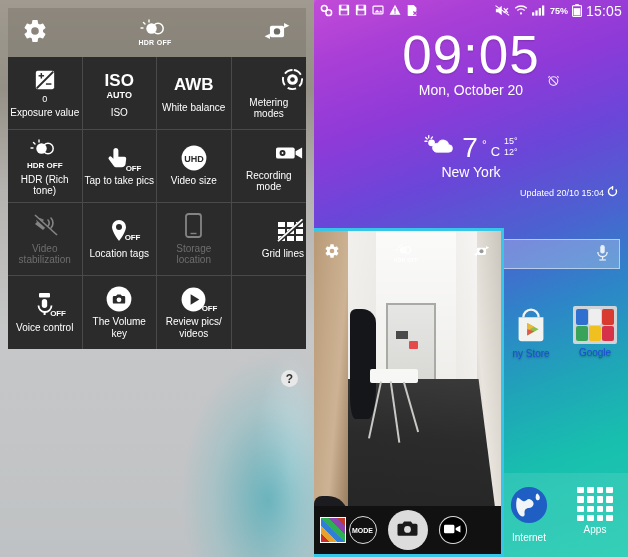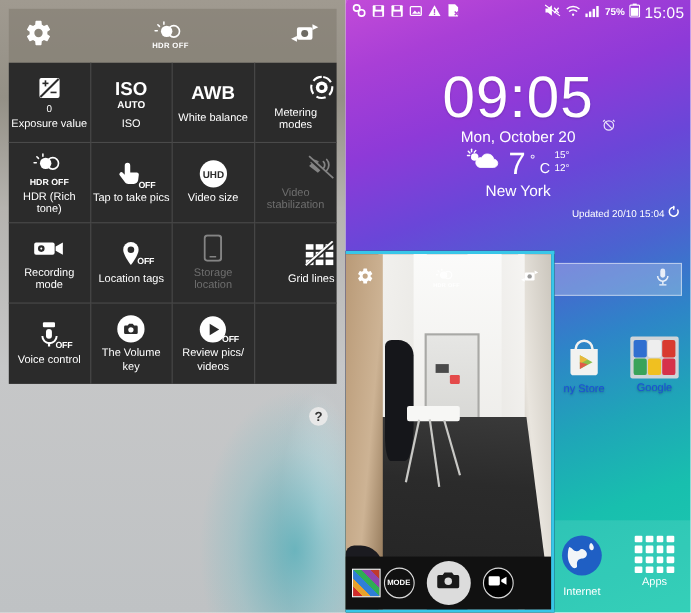--- a/index.html
+++ b/index.html
@@ -73,21 +73,21 @@
   .statusbar {
     position:absolute; top:0; left:0; right:0; height:22px;
     display:flex; align-items:center; padding:0 6px;
     color:#fff; font-size:11px;
   }
   .sb-left { display:flex; align-items:center; gap:5px; }
   .sb-right { margin-left:auto; display:flex; align-items:center; gap:4px; }
   .sb-batt-txt { font-size:9px; font-weight:bold; }
   .sb-clock { font-size:14px; letter-spacing:.2px; }
 
-  .clock-widget { position:absolute; top:26px; left:0; right:0; text-align:center; color:#fff;margin-top:34px; }
+  .clock-widget { position:absolute; top:26px; left:0; right:0; text-align:center; color:#fff; }
   .clock-time {
     font-family:"Liberation Sans", sans-serif; font-size:53px; font-weight:300;
     letter-spacing:1px; line-height:58px; text-shadow:0 1px 2px rgba(0,0,0,.18);
     display:inline-block; position:relative;
   }
   .clock-alarm { position:absolute; right:-20px; top:14px; opacity:.85; }
   .clock-date { font-size:14px; font-weight:300; margin-top:-2px; }
 
   .weather { position:absolute; top:133px; left:0; right:0; color:#fff; text-align:center; }
   .w-row { display:flex; align-items:center; justify-content:center; gap:4px; }
@@ -277,46 +277,46 @@
       <div class="cell">
         <div class="cell-icon">
           <svg width="26" height="26" viewBox="0 0 26 26">
               <circle cx="13" cy="13" r="12.4" fill="#fff"></circle>
             <text x="13" y="17" font-family="Liberation Sans, sans-serif" font-size="9" font-weight="bold" fill="#2b2b2b" text-anchor="middle">UHD</text>
             </svg>
         </div>
         <div class="cell-label">Video size</div>
       </div>
 
+      <div class="cell">
+        <div class="cell-icon">
+          <svg width="28" height="22" viewBox="0 0 30 22" fill="#fff">
+            <path d="M2 5h16a2 2 0 012 2v8a2 2 0 01-2 2H2a2 2 0 01-2-2V7a2 2 0 012-2z"></path>
+            <path d="M21 9l7-4v12l-7-4V9z"></path>
+            <circle cx="7" cy="11" r="3.2" fill="#2b2b2b"></circle>
+              <circle cx="7" cy="11" r="1" fill="#fff"></circle>
+          </svg>
+        </div>
+        <div class="cell-label">Recording mode</div>
+      </div>
+
       <div class="cell disabled">
         <div class="cell-icon">
           <svg width="26" height="24" viewBox="0 0 26 24" fill="#fff">
             <path d="M7 4c2 0 4 1 5 2l-4 4-4-3c1-1.8 1.8-3 3-3z" opacity=".9"></path>
             <path d="M3 10l8 6 3-3-8-6-3 3z"></path>
             <g stroke="#fff" stroke-width="1.6" stroke-linecap="round" fill="none">
               <path d="M16 6c1.6 1.6 1.6 4.4 0 6"></path>
                 <path d="M19 4c2.6 2.6 2.6 7.4 0 10"></path>
               </g>
             <path d="M2 2l22 20" stroke="#2b2b2b" stroke-width="2.4"></path>
             <path d="M3 1l22 20" stroke="#fff" stroke-width="1.6"></path>
           </svg>
         </div>
         <div class="cell-label">Video stabilization</div>
-      </div>
-
-      <div class="cell">
-        <div class="cell-icon">
-          <svg width="28" height="22" viewBox="0 0 30 22" fill="#fff">
-            <path d="M2 5h16a2 2 0 012 2v8a2 2 0 01-2 2H2a2 2 0 01-2-2V7a2 2 0 012-2z"></path>
-            <path d="M21 9l7-4v12l-7-4V9z"></path>
-            <circle cx="7" cy="11" r="3.2" fill="#2b2b2b"></circle>
-              <circle cx="7" cy="11" r="1" fill="#fff"></circle>
-          </svg>
-        </div>
-        <div class="cell-label">Recording mode</div>
       </div>
 
       <div class="cell">
         <div class="cell-icon">
           <svg width="20" height="24" viewBox="0 0 20 24" fill="#fff">
             <path d="M10 1a7 7 0 00-7 7c0 5 7 14 7 14s7-9 7-14a7 7 0 00-7-7z"></path>
             <circle cx="10" cy="8" r="3" fill="#2b2b2b"></circle>
             </svg>
           <span class="badge-off" style="right:-11px;bottom:3px;">OFF</span>
         </div>

